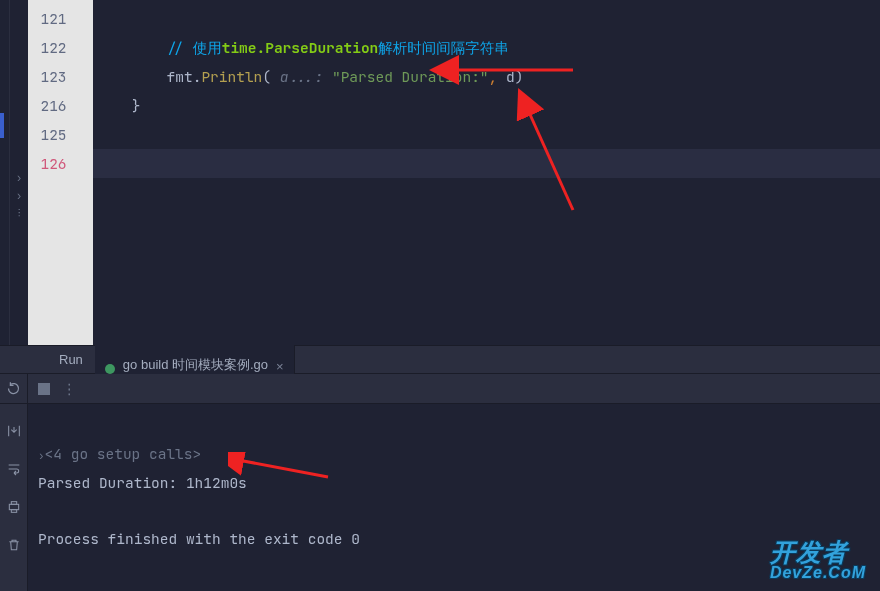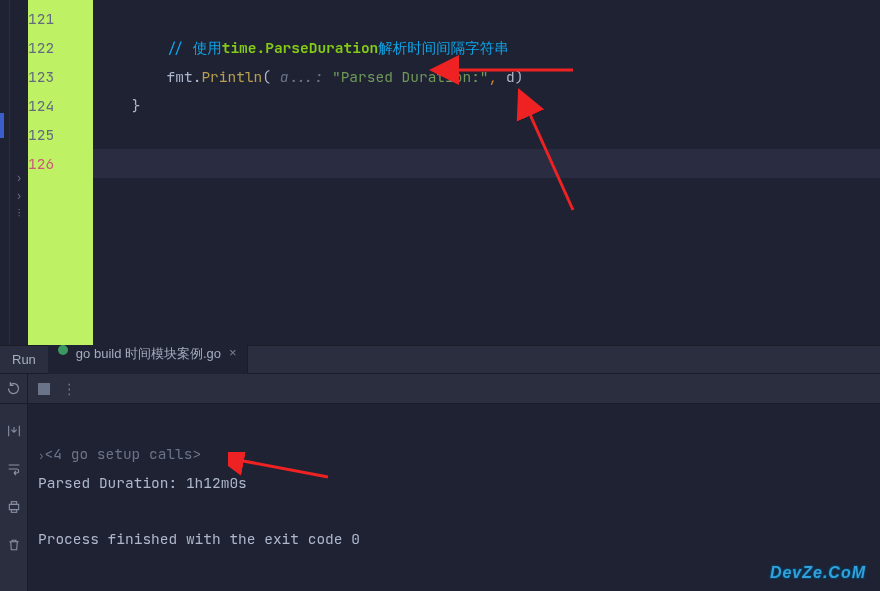--- a/index.html
+++ b/index.html
@@ -38,22 +38,22 @@
       width: 18px;
       flex-shrink: 0;
       background: #1f2233;
       font-size: 11px;
       color: #6a7387;
       padding-top: 170px;
     }
     .left-icons div { height: 18px; text-align: center; }
     .gutter {
       width: 65px;
-      background: #bef264;
-      text-align: left;
+      background: #e5e5e5;
+      text-align: center;
       color: #616a82;
       font-size: 14.5px;
       padding-right: 14px;
       flex-shrink: 0;
       padding-top: 4px;
     }
     .gutter .ln { height: 29px; line-height: 29px; }
     .gutter .ln.active { color: #d0577a; }
     .code {
       flex: 1;
@@ -94,30 +94,31 @@
       pointer-events: none;
     }
     
     .tabbar {
       display: flex;
       align-items: center;
       background: #2b2e3f;
       border-top: 1px solid #1a1c28;
       border-bottom: 1px solid #1a1c28;
       height: 29px;
+      padding-left: 47px;
     }
     .tabbar .run-label {
       color: #a4adbf;
       font-size: 13px;
       padding: 0 12px;
       font-family: sans-serif;
     }
     .tab {
       display: flex;
-      align-items: flex-start;
+      align-items: flex-end;
       background: #1f2233;
       height: 29px;
       padding: 0 10px;
       border-right: 1px solid #1a1c28;
       font-family: sans-serif;
       font-size: 13px;
       color: #a4adbf;
       gap: 8px;
     }
     .tab .dot {
@@ -210,21 +211,21 @@
   </div>
   <div class="left-icons">
     <div>›</div>
     <div>›</div>
     <div>⫶</div>
   </div>
   <div class="gutter">
     <div class="ln">121</div>
     <div class="ln">122</div>
     <div class="ln">123</div>
-    <div class="ln">124</div>
+    <div class="ln">216</div>
     <div class="ln">125</div>
     <div class="ln active">126</div>
   </div>
   <div class="code">
     <div class="highlight-line"></div>
     <div class="code-line"></div>
     <div class="code-line">        <span class="comment">// 使用</span><span class="comment-bold">time.ParseDuration</span><span class="comment">解析时间间隔字符串</span></div>
     <div class="code-line">        <span class="pkg">fmt</span><span class="ident">.</span><span class="func">Println</span><span class="paren">(</span><span class="hint"> a...: </span><span class="str">"Parsed Duration:"</span><span class="punct">, </span><span class="ident">d</span><span class="paren">)</span></div>
     <div class="code-line">    <span class="brace">}</span></div>
     <div class="code-line"></div>
@@ -299,14 +300,15 @@
           <marker id="ah2" markerWidth="10" markerHeight="10" refX="2" refY="5" orient="auto">
         <polygon points="0,0 10,5 0,10" fill="#e22"></polygon>
       </marker>
         </defs>
       <line x1="100" y1="25" x2="10" y2="8" stroke="#e22" stroke-width="3" marker-end="url(#ah2)"></line>
     </svg>
   </div>
 </div>
 
 <div class="watermark">
+  <div class="l1">开发者</div>
   <div class="l2">DevZe.CoM</div>
 </div>
 
 </body></html>

